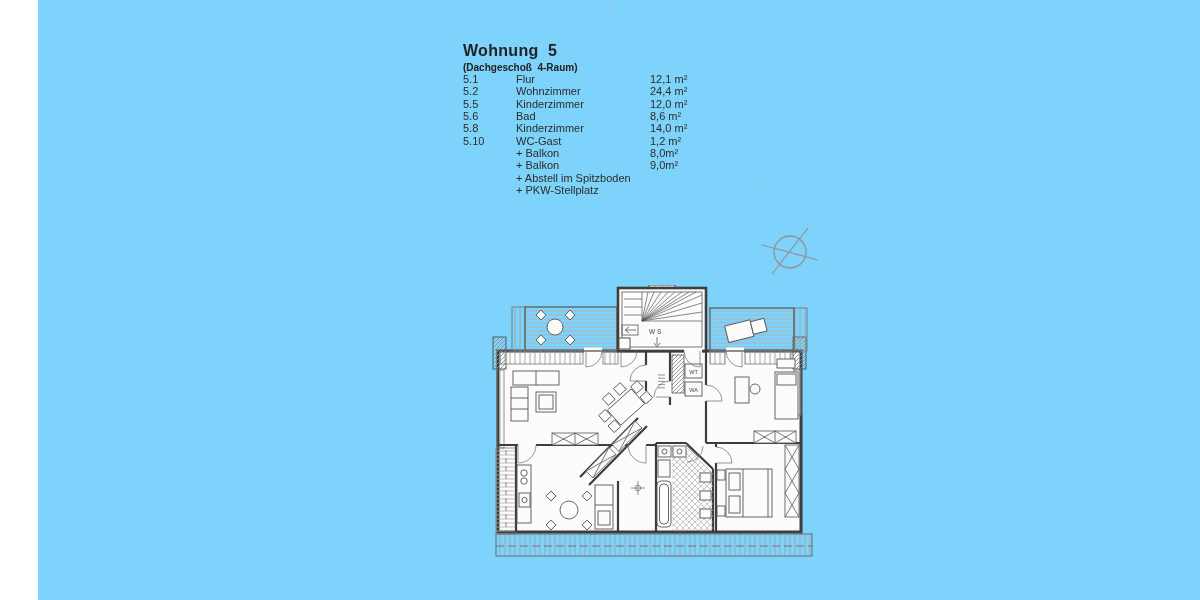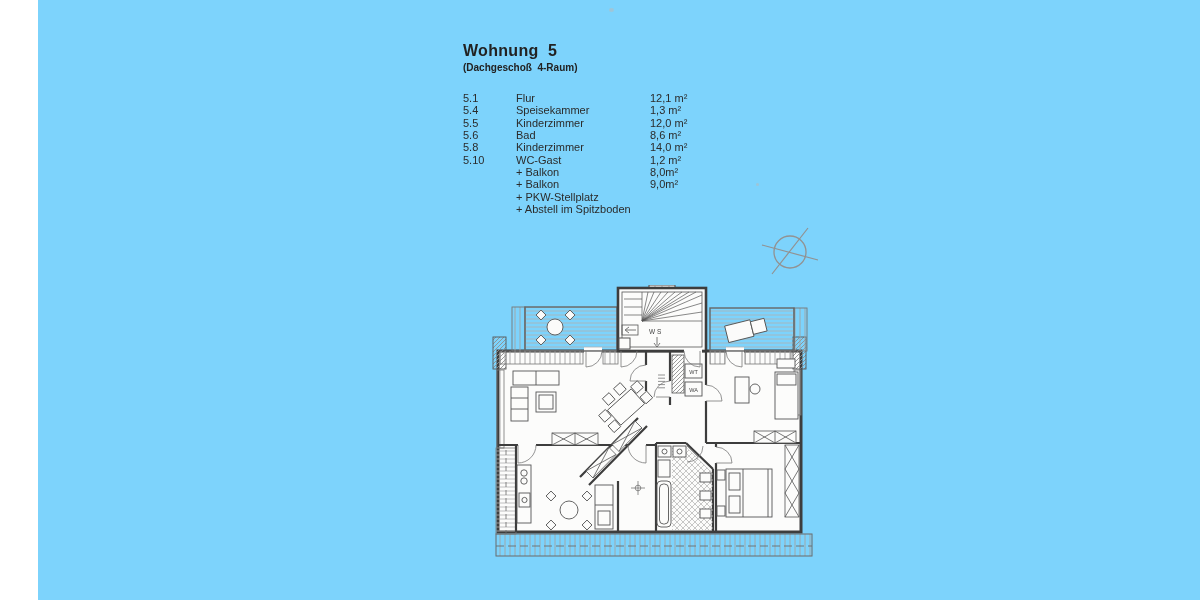--- a/index.html
+++ b/index.html
@@ -2,21 +2,21 @@
 <html><head>
 <meta charset="utf-8">
 <style>
   html,body{margin:0;padding:0;}
   .page{position:relative;width:1200px;height:600px;background:#7dd3fc;overflow:hidden;
         font-family:"Liberation Sans",sans-serif;color:#2b2b2b;margin-left:38px;}
   .title{position:absolute;left:425px;top:42px;font-size:16px;font-weight:bold;
          letter-spacing:.3px;white-space:pre;color:#222;}
   .subtitle{position:absolute;left:425px;top:62px;font-size:10px;font-weight:bold;
          white-space:pre;color:#222;}
-  .room-table{position:absolute;left:425px;top:92px;width:300px;}
+  .room-table{position:absolute;left:425px;top:73px;width:300px;}
   .room-row{display:grid;grid-template-columns:53px 134px 110px;height:12.35px;
          font-size:11px;line-height:12.4px;}
   .room-row span{white-space:pre;}
   .plan-wrap{position:absolute;left:450px;top:285px;width:332px;height:290px;}
   .compass-wrap{position:absolute;left:720px;top:224px;width:62px;height:60px;}
   .speck{position:absolute;border-radius:50%;background:#b9b9b9;opacity:.55;}
   .speck.a{left:571px;top:8px;width:5px;height:4px;}
   .speck.b{left:718px;top:183px;width:3px;height:3px;}
   svg{display:block;}
   svg text{font-family:"Liberation Sans",sans-serif;fill:#444;}
@@ -29,23 +29,23 @@
   <div class="title">Wohnung  5</div>
   <div class="subtitle">(Dachgeschoß  4-Raum)</div>
 
   <div class="room-table">
       <div class="room-row">
         <span>5.1</span>
         <span>Flur</span>
         <span>12,1 m²</span>
       </div>
       <div class="room-row">
-        <span>5.4</span>
-        <span>Speisekammer</span>
-        <span>1,3 m²</span>
+        <span>5.2</span>
+        <span>Wohnzimmer</span>
+        <span>24,4 m²</span>
       </div>
       <div class="room-row">
         <span>5.5</span>
         <span>Kinderzimmer</span>
         <span>12,0 m²</span>
       </div>
       <div class="room-row">
         <span>5.6</span>
         <span>Bad</span>
         <span>8,6 m²</span>
@@ -65,26 +65,26 @@
         <span>+ Balkon</span>
         <span>8,0m²</span>
       </div>
       <div class="room-row">
         <span></span>
         <span>+ Balkon</span>
         <span>9,0m²</span>
       </div>
       <div class="room-row">
         <span></span>
+        <span>+ Abstell im Spitzboden</span>
+        <span></span>
+      </div>
+      <div class="room-row">
+        <span></span>
         <span>+ PKW-Stellplatz</span>
-        <span></span>
-      </div>
-      <div class="room-row">
-        <span></span>
-        <span>+ Abstell im Spitzboden</span>
         <span></span>
       </div>
     </div>
 
   <div class="speck a"></div>
   <div class="speck b"></div>
 
   <div class="compass-wrap">
     <svg viewBox="0 0 62 60" width="62" height="60">
       <circle cx="32" cy="28" r="16" fill="none" stroke="#929292" stroke-width="1.3"></circle>

